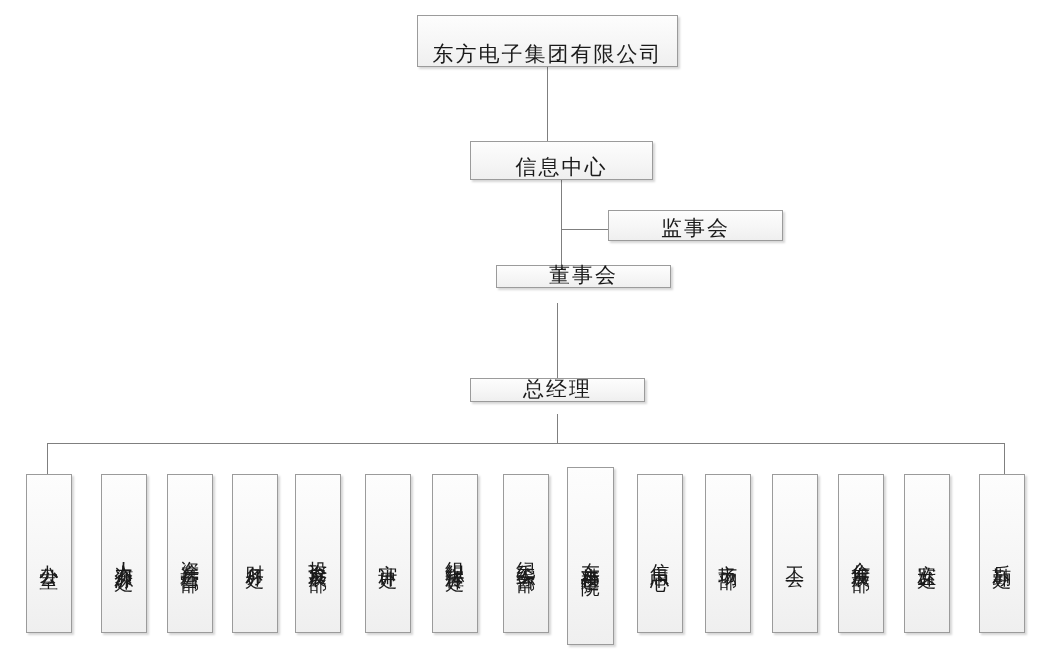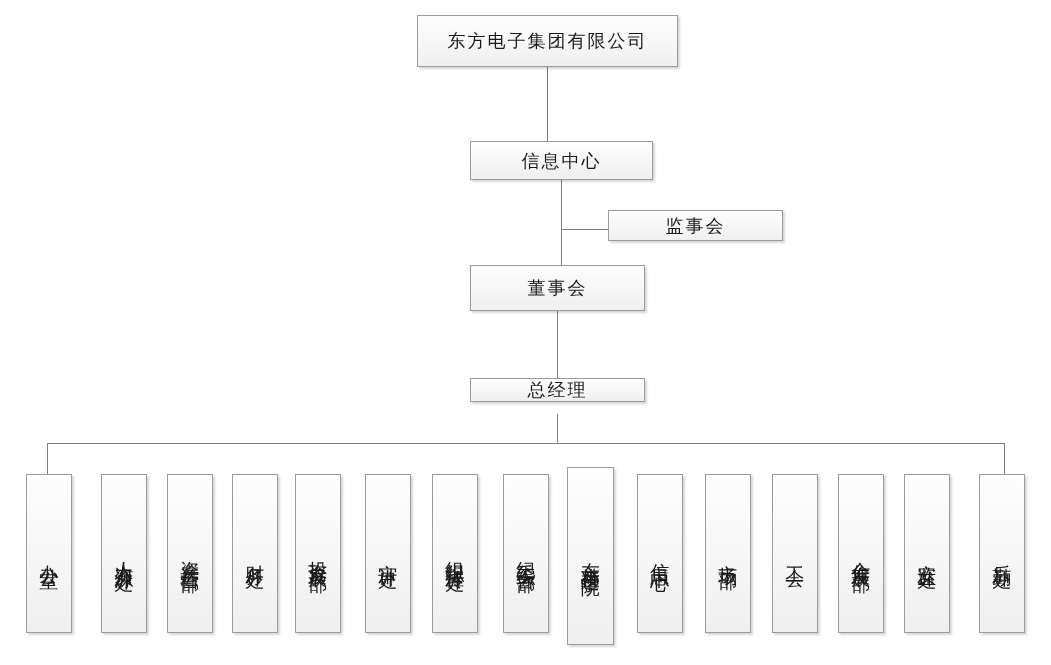--- a/index.html
+++ b/index.html
@@ -26,25 +26,26 @@
     border: 1px solid #9b9b9b;
     box-shadow: 2px 2px 2px rgba(0,0,0,0.16);
     display: flex;
     align-items: center;
     justify-content: center;
     color: #1a1a1a;
   }
 
   
   .node.horiz {
-    font-family: Liberation Serif, serif;
-    font-size: 18px;
+    font-family: Liberation Mono, monospace;
+    font-size: 21px;
     letter-spacing: 2px;
     line-height: 1;
     white-space: nowrap;
+    align-items: flex-end;
   }
 
   
   .node.vert {
     font-family: "DejaVu Serif", "Liberation Serif", serif;
     font-size: 19px;
     line-height: 1.12;
     writing-mode: vertical-rl;
     text-orientation: upright;
     letter-spacing: 3px;
@@ -91,21 +92,21 @@
   </div>
 
   <div class="node horiz" style="left:470px; top:141px; width:183px; height:39px;">
     <span>信息中心</span>
   </div>
 
   <div class="node horiz" style="left:608px; top:210px; width:175px; height:31px;">
     <span>监事会</span>
   </div>
 
-  <div class="node horiz" style="left:470px; top:265px; width:175px; height:46px;">
+  <div class="node horiz" style="left:496px; top:265px; width:175px; height:23px;">
     <span>董事会</span>
   </div>
 
   <div class="node horiz" style="left:470px; top:378px; width:175px; height:24px;">
     <span>总经理</span>
   </div>
 
   <div class="node vert" style="left:26px; top:474px; width:46px; height:159px;">
     <span>办公室</span>
   </div>

